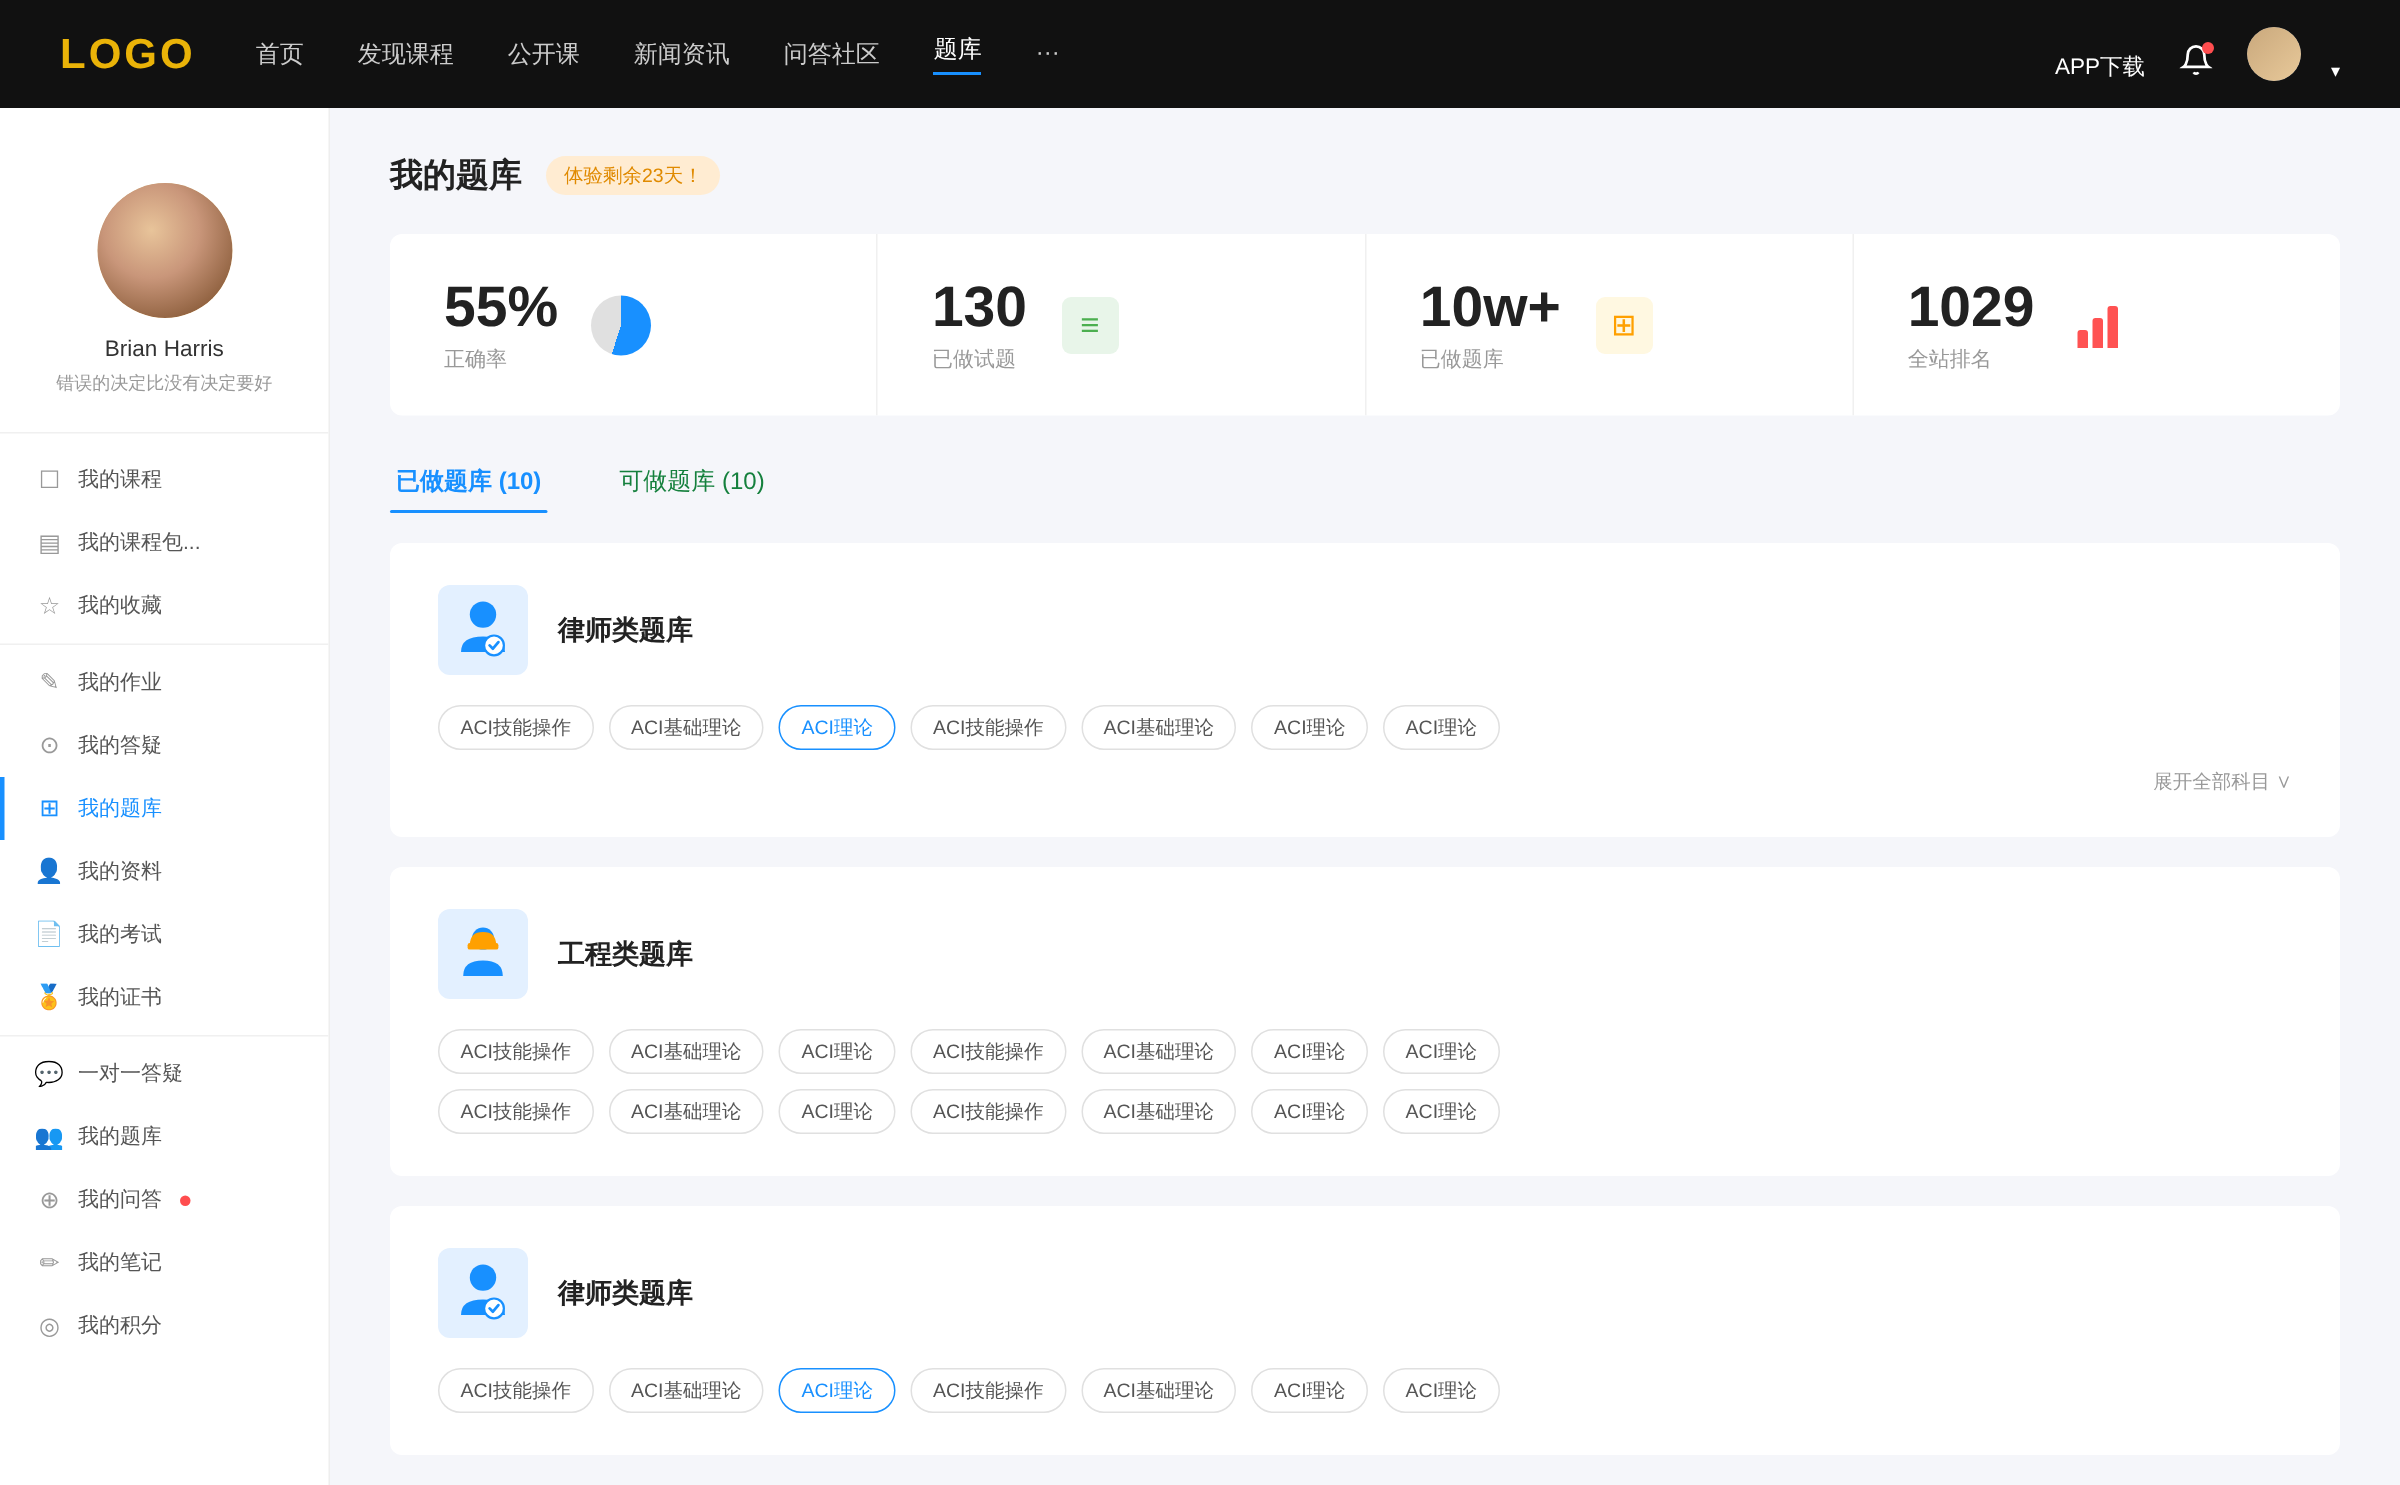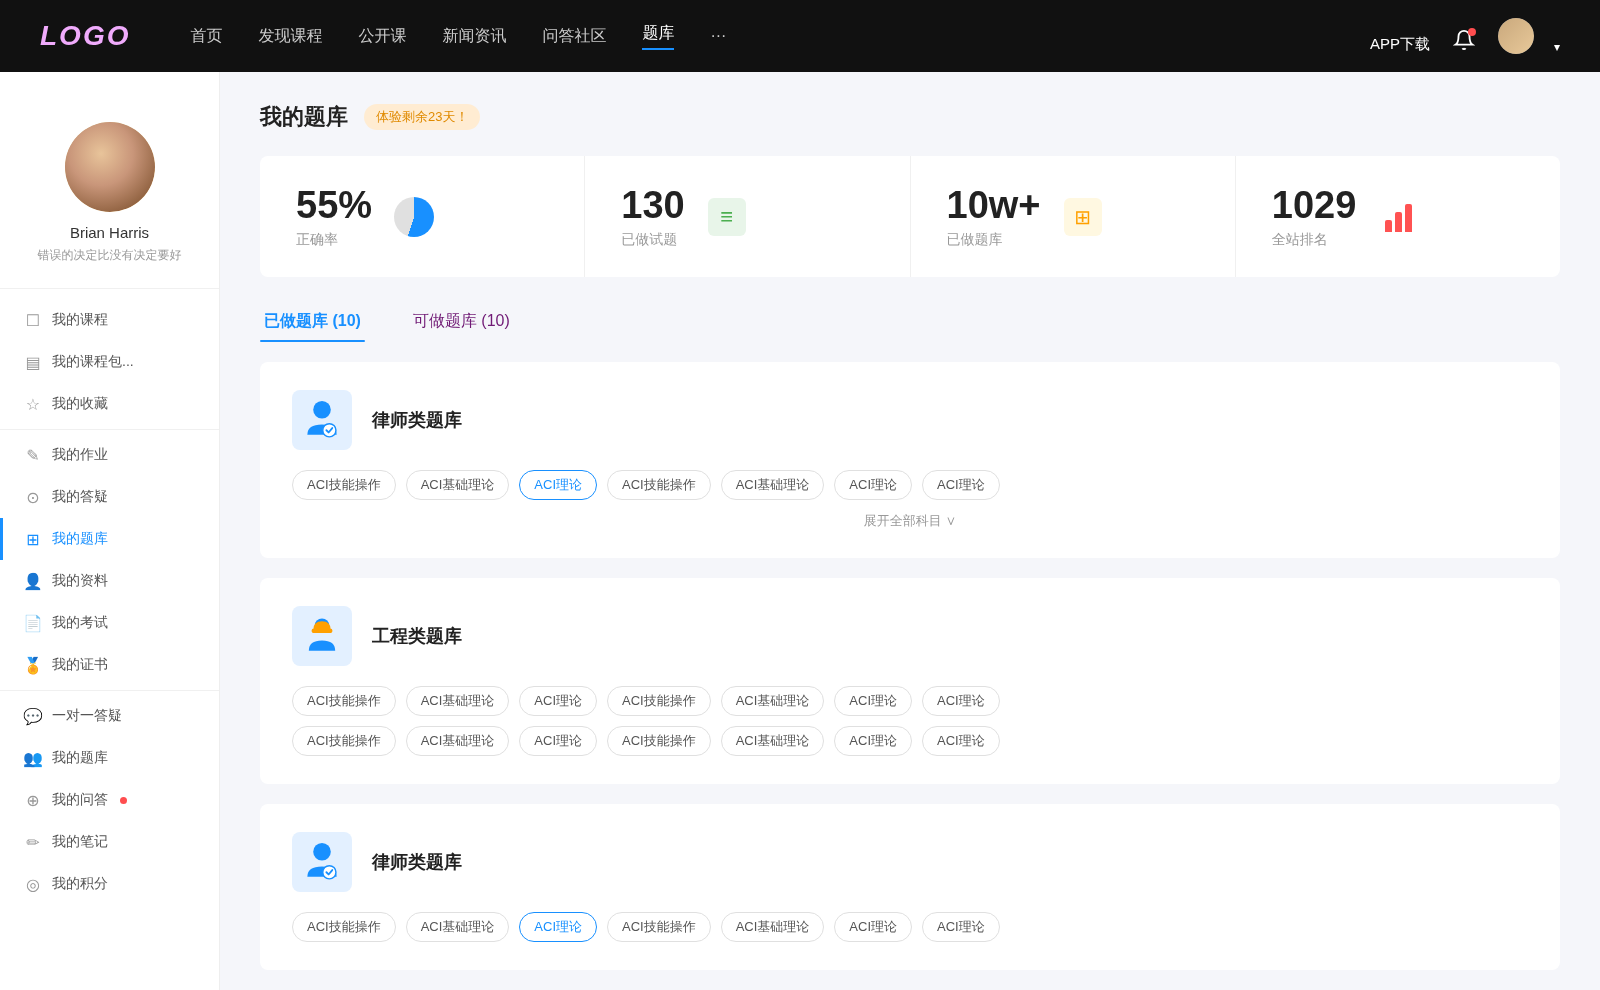--- a/index.html
+++ b/index.html
@@ -10,26 +10,25 @@
       background: #111;
       height: 72px;
       display: flex;
       align-items: center;
       padding: 0 40px;
       position: fixed;
       top: 0; left: 0; right: 0;
       z-index: 100;
     }
     .navbar-logo {
-      color: #f0abfc;
+      color: #eab308;
       font-size: 28px;
       font-weight: 900;
       letter-spacing: 2px;
-      margin-right: 60px;
-      font-style: italic;
+      margin-right: 40px;
     }
     .navbar-nav {
       display: flex;
       align-items: center;
       gap: 36px;
       flex: 1;
     }
     .navbar-nav a {
       color: #ccc;
       text-decoration: none;
@@ -277,21 +276,21 @@
     .tabs {
       display: flex;
       gap: 12px;
       margin-bottom: 20px;
     }
     .tab-item {
       font-size: 16px;
       padding: 10px 4px;
       margin-right: 32px;
       cursor: pointer;
-      color: #701a75;
+      color: #15803d;
       position: relative;
     }
     .tab-item.active {
       color: #1890ff;
       font-weight: 600;
     }
     .tab-item.active::after {
       content: '';
       position: absolute;
       bottom: 0; left: 0; right: 0;
@@ -345,21 +344,21 @@
     }
     .tag.active-tag {
       border-color: #1890ff;
       color: #1890ff;
       background: #fff;
     }
     .expand-link {
       font-size: 13px;
       color: #999;
       cursor: pointer;
-      text-align: center;
+      text-align: right;
       margin-top: 12px;
     }
 
     
     .engineer-icon-wrap {
       width: 60px; height: 60px;
       background: #e3f0ff;
       border-radius: 8px;
       display: flex; align-items: center; justify-content: center;
     }

